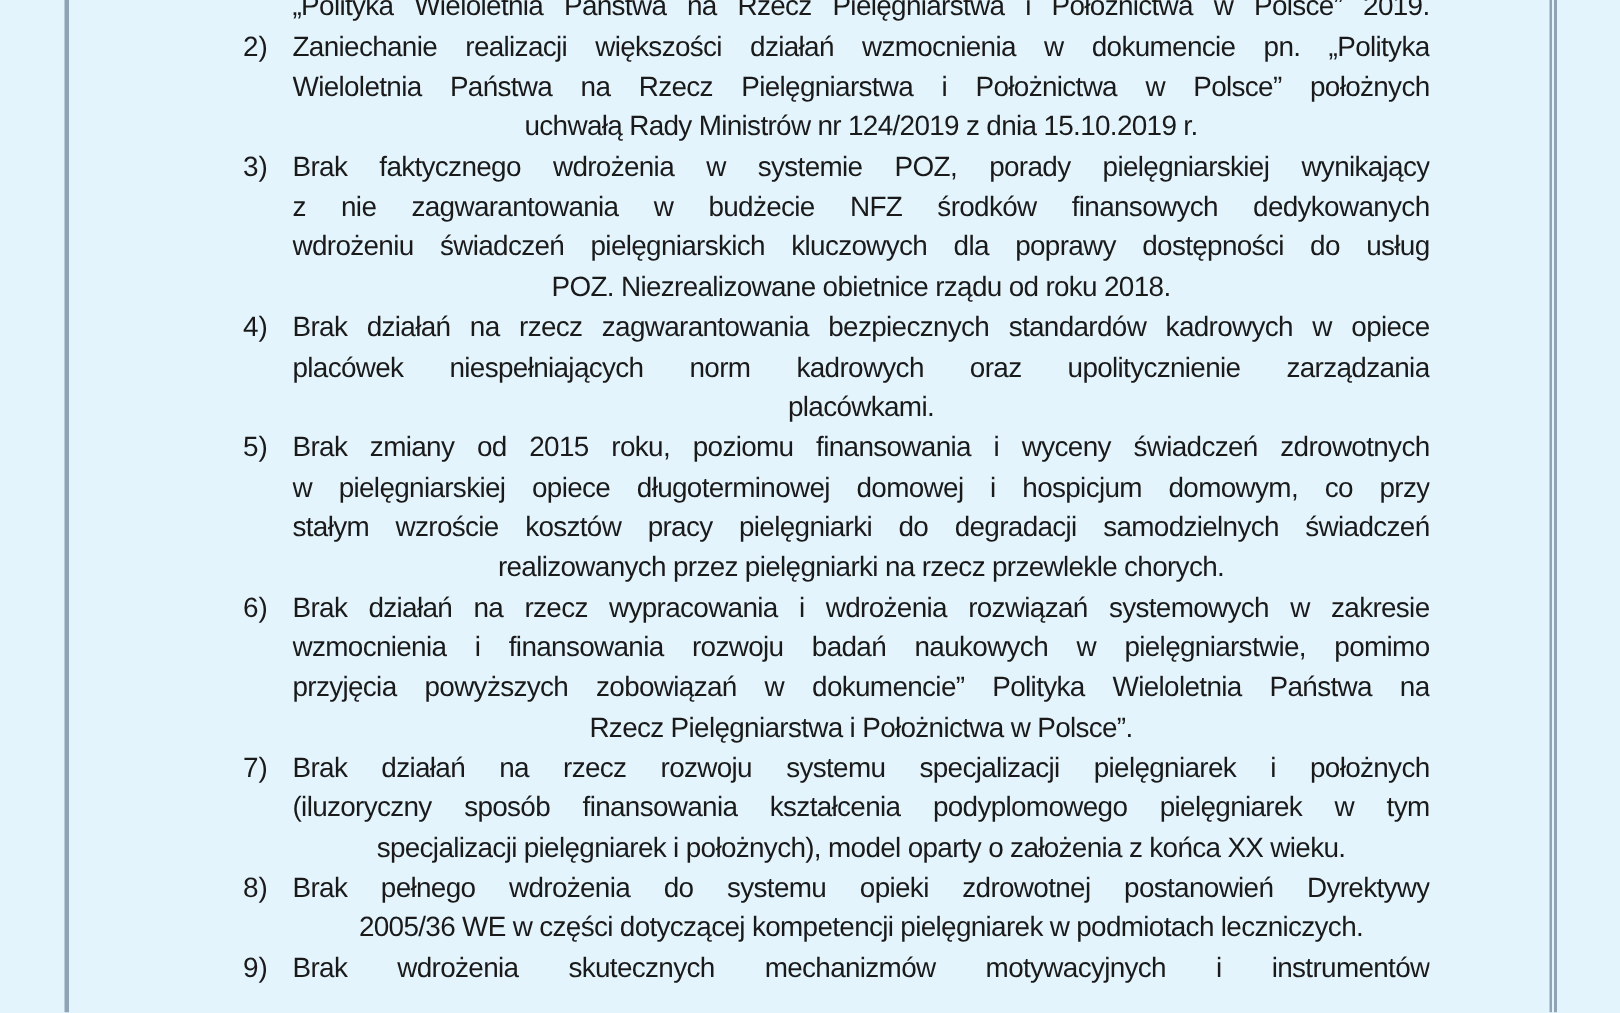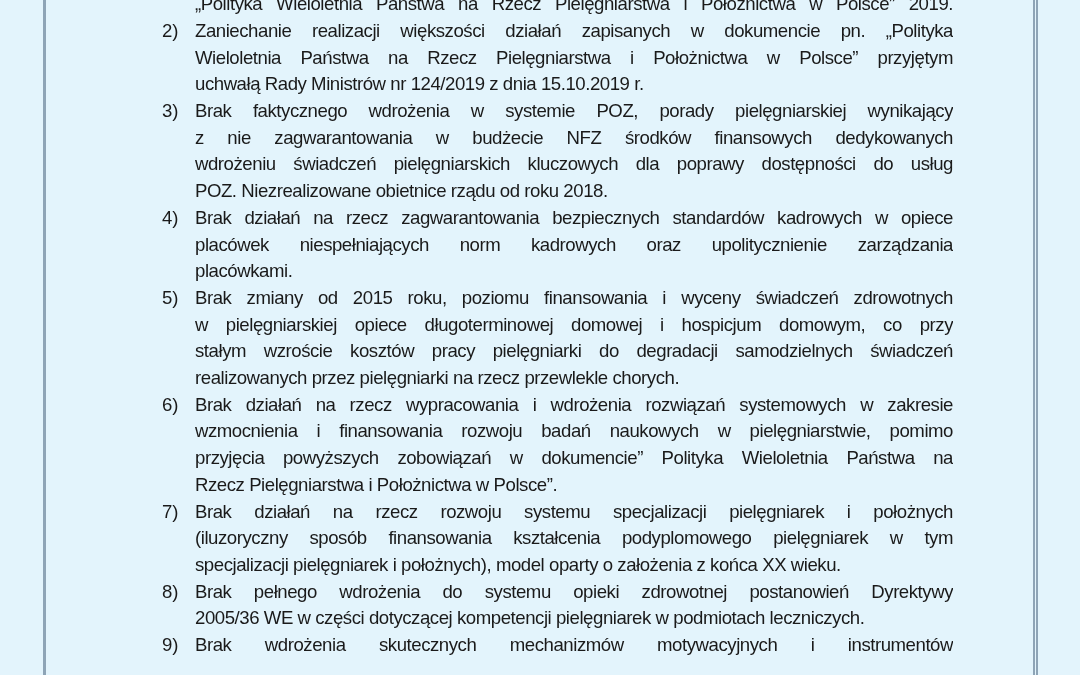--- a/index.html
+++ b/index.html
@@ -37,20 +37,21 @@
       left: 160px;
       top: -9px;
       width: 793px;
     }
     .line {
       font-size: 18.6px;
       line-height: 26.6px;
       height: 26.6px;
       white-space: nowrap;
       letter-spacing: -0.45px;
+      text-align: center;
     }
     .justify {
       text-align: justify;
       text-align-last: justify;
       white-space: normal;
       overflow: hidden;
     }
     .item {
       position: relative;
       padding-left: 35px;
@@ -71,22 +72,22 @@
 <body>
 
 <div class="border-left"></div>
 <div class="border-right"></div>
 
 <div class="page">
   <div class="line justify lead">„Polityka Wieloletnia Państwa na Rzecz Pielęgniarstwa i Położnictwa w Polsce” 2019.</div>
 
   <div class="item">
     <span class="item-num">2)</span>
-    <div class="line justify">Zaniechanie realizacji większości działań zapisanych w dokumencie pn. „Polityka</div>
-    <div class="line justify">Wieloletnia Państwa na Rzecz Pielęgniarstwa i Położnictwa w Polsce” przyjętym</div>
+    <div class="line justify">Zaniechanie realizacji większości działań wzmocnienia w dokumencie pn. „Polityka</div>
+    <div class="line justify">Wieloletnia Państwa na Rzecz Pielęgniarstwa i Położnictwa w Polsce” położnych</div>
     <div class="line">uchwałą Rady Ministrów nr 124/2019 z dnia 15.10.2019 r.</div>
   </div>
 
   <div class="item">
     <span class="item-num">3)</span>
     <div class="line justify">Brak faktycznego wdrożenia w systemie POZ, porady pielęgniarskiej wynikający</div>
     <div class="line justify">z nie zagwarantowania w budżecie NFZ środków finansowych dedykowanych</div>
     <div class="line justify">wdrożeniu  świadczeń pielęgniarskich kluczowych dla poprawy dostępności do usług</div>
     <div class="line">POZ.  Niezrealizowane obietnice rządu od roku 2018.</div>
   </div>

